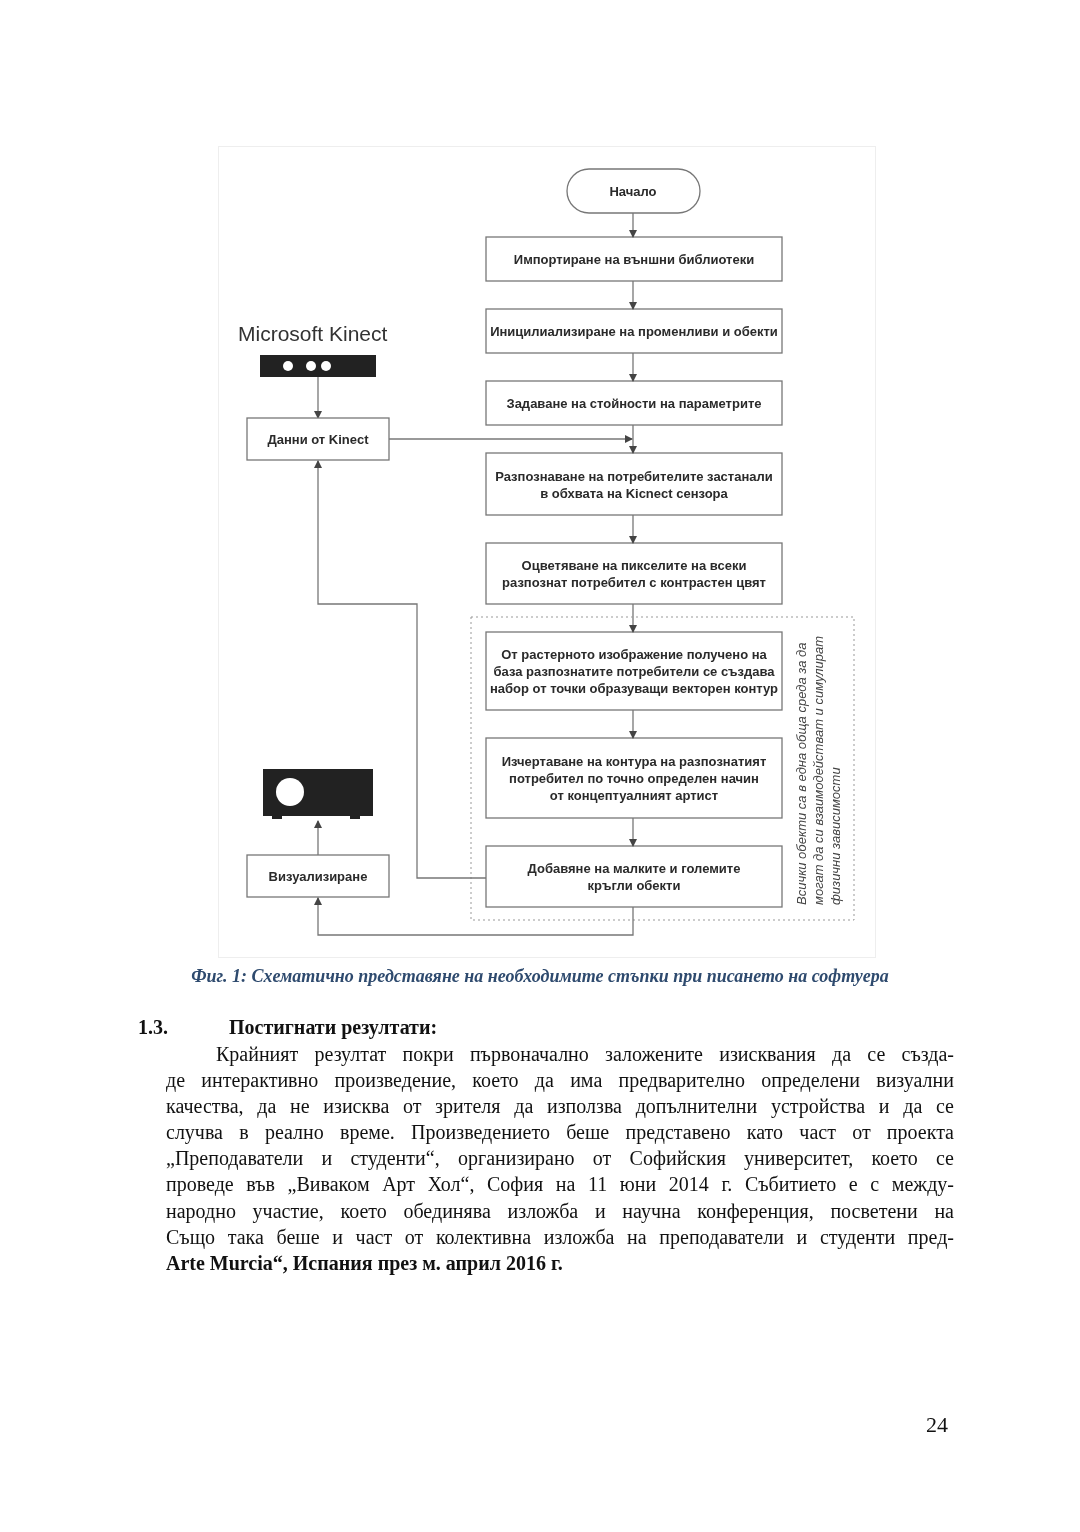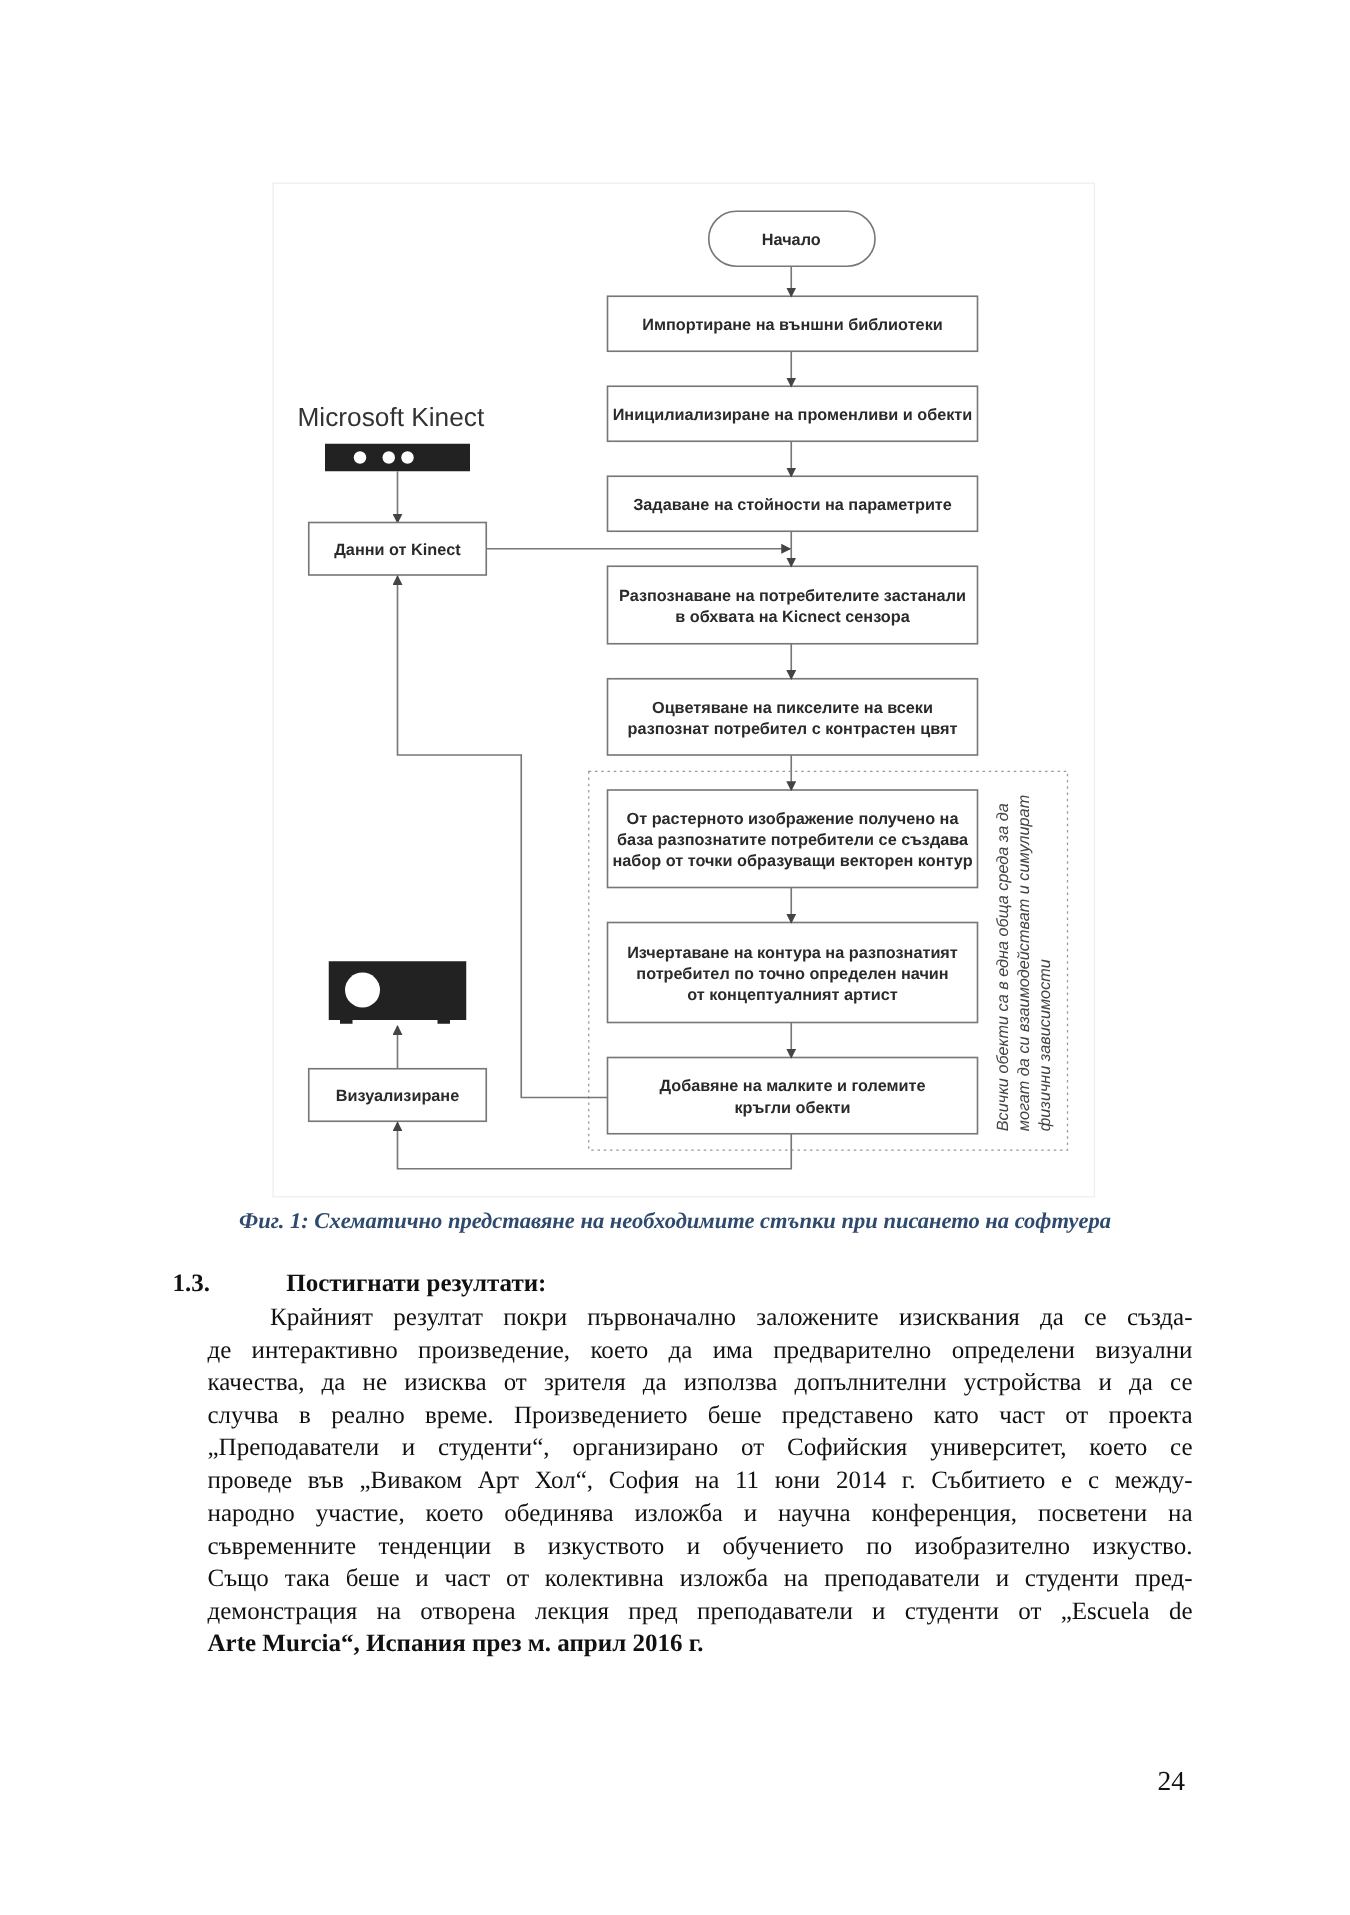--- a/index.html
+++ b/index.html
@@ -133,19 +133,17 @@
 </div>
 
 <div class="body-text" id="body-text">
     <span class="line-row first">Крайният резултат покри първоначално заложените изисквания да се създа-</span>
     <span class="line-row">де интерактивно произведение, което да има предварително определени визуални</span>
     <span class="line-row">качества, да не изисква от зрителя да използва допълнителни устройства и да се</span>
     <span class="line-row">случва в реално време. Произведението беше представено като част от проекта</span>
     <span class="line-row">„Преподаватели и студенти“, организирано от Софийския университет, което се</span>
     <span class="line-row">проведе във „Виваком Арт Хол“, София на 11 юни 2014 г. Събитието е с между-</span>
     <span class="line-row">народно участие, което обединява изложба и научна конференция, посветени на</span>
-    <span class="line-row">съвременните тенденции в изкуството и обучението по изобразително изкуство.</span>
     <span class="line-row">Също така беше и част от колективна изложба на преподаватели и студенти пред-</span>
-    <span class="line-row">демонстрация на отворена лекция пред преподаватели и студенти от „Escuela de</span>
     <span class="line-row last">Arte Murcia“, Испания през м. април 2016 г.</span>
   </div>
 
 <div class="page-number">24</div>
 
 </body></html>

